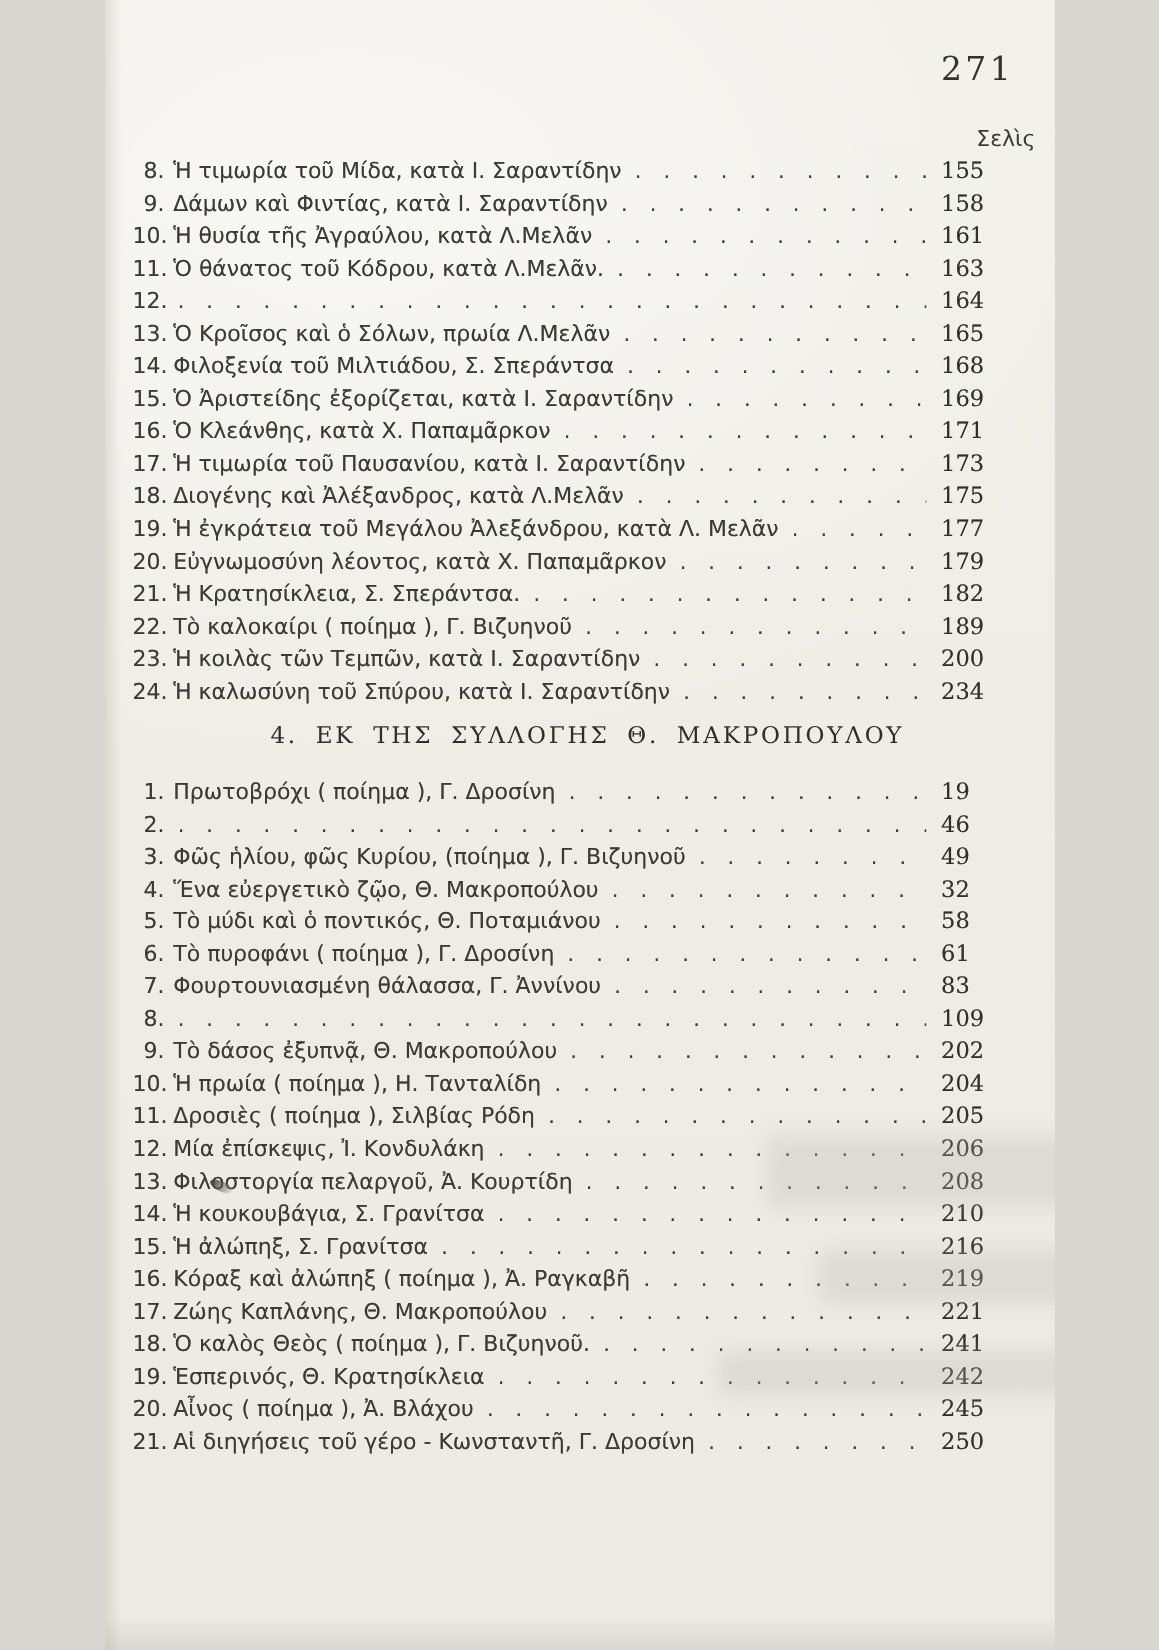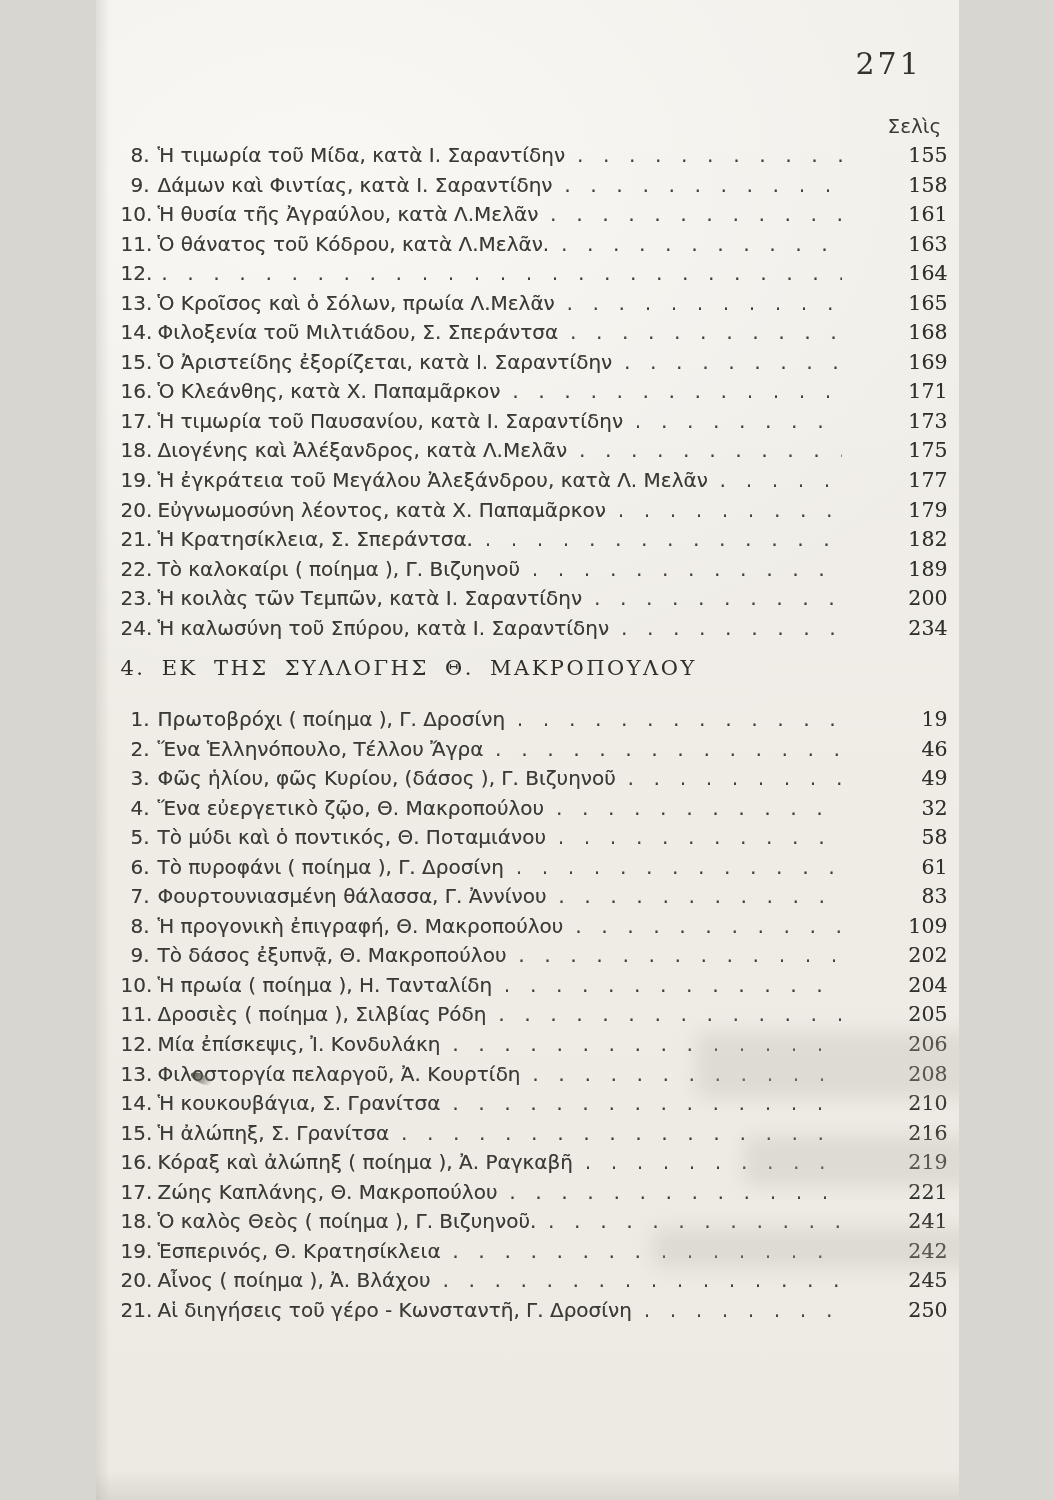--- a/index.html
+++ b/index.html
@@ -35,26 +35,26 @@
     text-shadow:0 0 .5px rgba(55,54,48,.45);
   }
   .num{flex:none;width:29px;text-align:right;}
   .title{flex:none;margin-left:8px;}
   .leader{
     flex:1;overflow:hidden;
     margin-left:12px;margin-right:14px;
     letter-spacing:20px;font-size:19px;color:#413f39;
   }
   .pg{
-    flex:none;width:92px;text-align:right;
+    flex:none;width:92px;text-align:left;
     font-family:"DejaVu Serif", serif;font-size:20.5px;color:#31302a;
   }
   .section{
     position:absolute;left:25px;top:656px;width:827px;
-    margin:0;text-align:left;font-weight:normal;
+    margin:0;text-align:center;font-weight:normal;
     font-family:"DejaVu Serif", serif;
     font-size:21px;letter-spacing:2.5px;word-spacing:7px;color:#2f2e28;
   }
   
   .artifact{position:absolute;pointer-events:none;}
   .band{background:rgba(184,182,171,.30);filter:blur(9px);border-radius:10px;}
   .band-1{left:600px;top:1032px;width:320px;height:66px;}
   .band-2{left:648px;top:1136px;width:280px;height:50px;}
   .band-3{left:556px;top:1228px;width:370px;height:40px;}
   .smudge{
@@ -184,27 +184,26 @@
 
   <div class="toc-list list-2">
       <div class="row">
         <span class="num">1.</span>
         <span class="title">Πρωτοβρόχι ( ποίημα ), Γ. Δροσίνη</span>
         <span class="leader">........................................</span>
         <span class="pg">19</span>
       </div>
       <div class="row">
         <span class="num">2.</span>
-        <span class="title">Ἕνα Ἑλληνόπουλο, Τέλλου Ἄγρα</span>
         <span class="leader">........................................</span>
         <span class="pg">46</span>
       </div>
       <div class="row">
         <span class="num">3.</span>
-        <span class="title">Φῶς ἡλίου, φῶς Κυρίου, (δάσος ), Γ. Βιζυηνοῦ</span>
+        <span class="title">Φῶς ἡλίου, φῶς Κυρίου, (ποίημα ), Γ. Βιζυηνοῦ</span>
         <span class="leader">........................................</span>
         <span class="pg">49</span>
       </div>
       <div class="row">
         <span class="num">4.</span>
         <span class="title">Ἕνα εὐεργετικὸ ζῷο, Θ. Μακροπούλου</span>
         <span class="leader">........................................</span>
         <span class="pg">32</span>
       </div>
       <div class="row">
@@ -220,21 +219,20 @@
         <span class="pg">61</span>
       </div>
       <div class="row">
         <span class="num">7.</span>
         <span class="title">Φουρτουνιασμένη θάλασσα, Γ. Ἀννίνου</span>
         <span class="leader">........................................</span>
         <span class="pg">83</span>
       </div>
       <div class="row">
         <span class="num">8.</span>
-        <span class="title">Ἡ προγονικὴ ἐπιγραφή, Θ. Μακροπούλου</span>
         <span class="leader">........................................</span>
         <span class="pg">109</span>
       </div>
       <div class="row">
         <span class="num">9.</span>
         <span class="title">Τὸ δάσος ἐξυπνᾷ, Θ. Μακροπούλου</span>
         <span class="leader">........................................</span>
         <span class="pg">202</span>
       </div>
       <div class="row">

